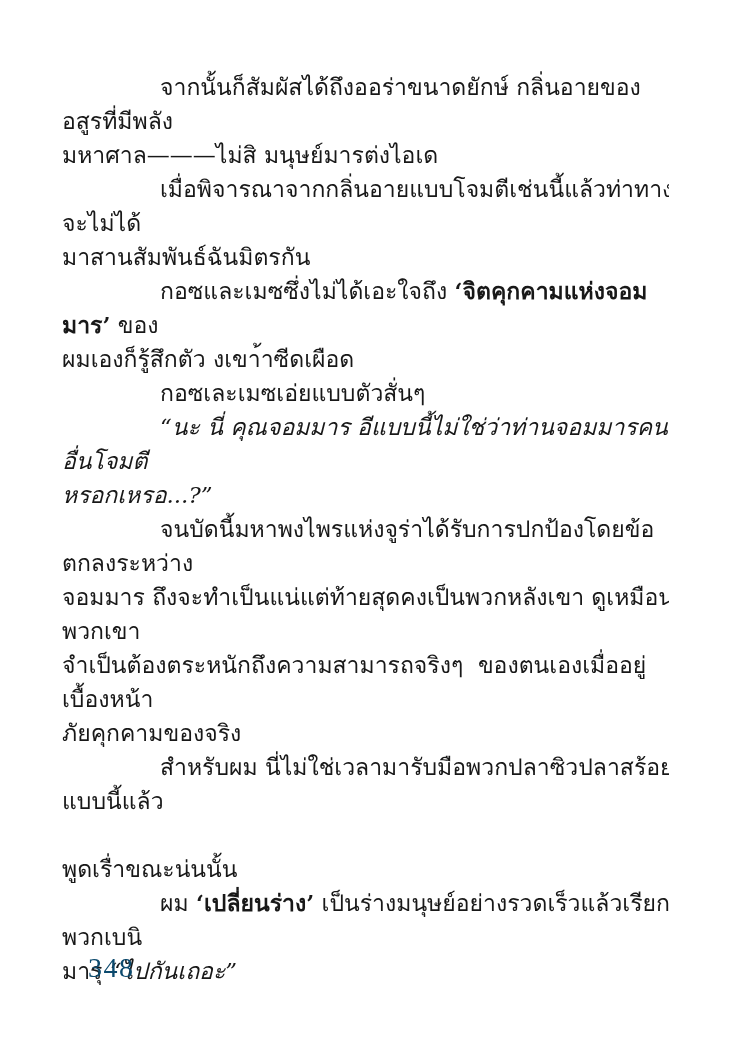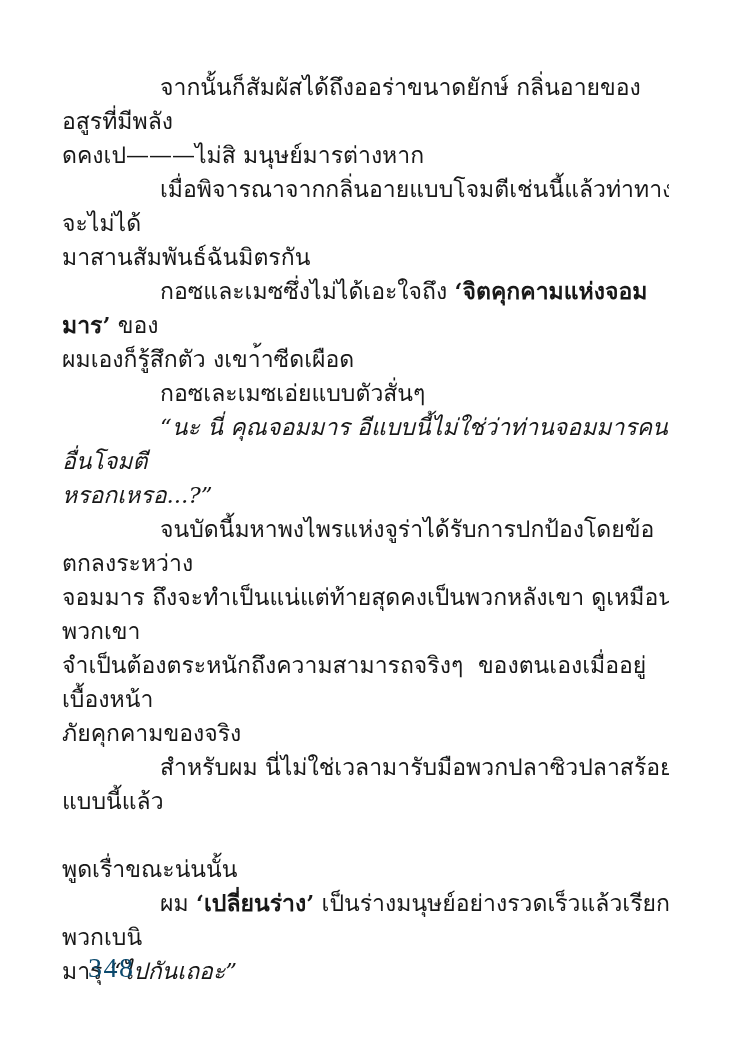--- a/index.html
+++ b/index.html
@@ -42,21 +42,21 @@
     letter-spacing: 1.5px;
     font-family: Liberation Serif, serif;
     color: #0c4a6e;
   }
 </style>
 </head>
 <body>
 
 <div class="book-page">
   <div class="text-block">
-      <p class="para indent"><span>จากนั้นก็สัมผัสได้ถึงออร่าขนาดยักษ์ กลิ่นอายของอสูรที่มีพลัง</span><br><span>ดคงเป———ไม่สิ มนุษย์มารต่างหาก</span></p>
+      <p class="para indent"><span>จากนั้นก็สัมผัสได้ถึงออร่าขนาดยักษ์ กลิ่นอายของอสูรที่มีพลัง</span><br><span>มหาศาล———ไม่สิ มนุษย์มารต่งไอเด</span></p>
       <p class="para indent"><span>เมื่อพิจารณาจากกลิ่นอายแบบโจมตีเช่นนี้แล้วท่าทางจะไม่ได้</span><br><span>มาสานสัมพันธ์ฉันมิตรกัน</span></p>
       <p class="para indent"><span>กอซและเมซซึ่งไม่ได้เอะใจถึง </span><span class="seg-bold">‘จิตคุกคามแห่งจอมมาร’</span><span> ของ</span><br><span>ผมเองก็รู้สึกตัว งเขา้าซีดเผือด</span></p>
       <p class="para indent"><span>กอซเละเมซเอ่ยแบบตัวสั่นๆ</span></p>
       <p class="para indent"><span class="seg-italic">“นะ นี่ คุณจอมมาร อีแบบนี้ไม่ใช่ว่าท่านจอมมารคนอื่นโจมตี</span><br><span class="seg-italic">หรอกเหรอ...?”</span></p>
       <p class="para indent"><span>จนบัดนี้มหาพงไพรแห่งจูร่าได้รับการปกป้องโดยข้อตกลงระหว่าง</span><br><span>จอมมาร ถึงจะทำเป็นแน่แต่ท้ายสุดคงเป็นพวกหลังเขา ดูเหมือนพวกเขา</span><br><span>จำเป็นต้องตระหนักถึงความสามารถจริงๆ&nbsp; ของตนเองเมื่ออยู่เบื้องหน้า</span><br><span>ภัยคุกคามของจริง</span></p>
       <p class="para indent"><span>สำหรับผม นี่ไม่ใช่เวลามารับมือพวกปลาซิวปลาสร้อยแบบนี้แล้ว</span></p>
       <p class="para indent"><br><span>พูดเรื่าขณะน่นนั้น</span></p>
       <p class="para indent"><span>ผม </span><span class="seg-bold">‘เปลี่ยนร่าง’</span><span> เป็นร่างมนุษย์อย่างรวดเร็วแล้วเรียกพวกเบนิ</span><br><span>มารุ </span><span class="seg-italic">“ไปกันเถอะ”</span></p>
     </div>
   <div class="page-number">348</div>

